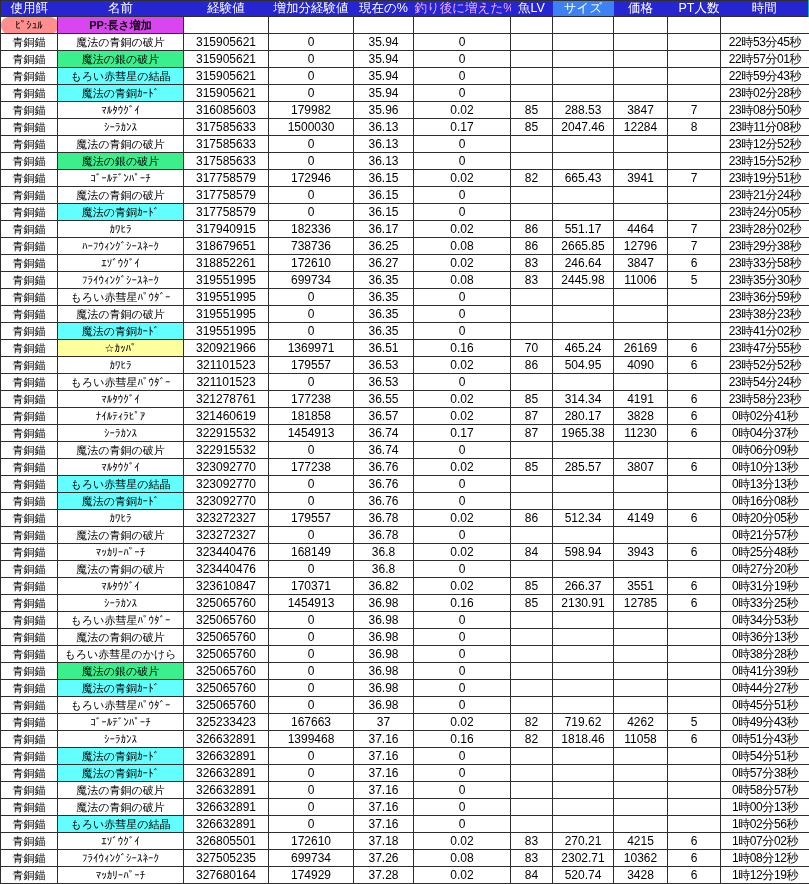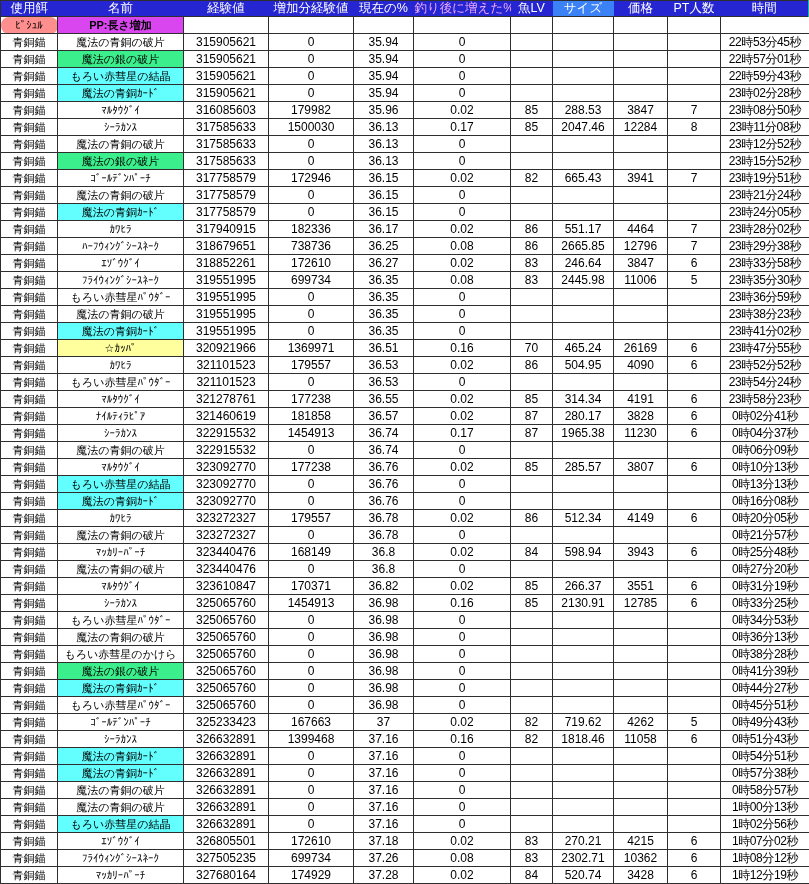--- a/index.html
+++ b/index.html
@@ -36,21 +36,21 @@
     <tr>
         <th style="background: rgb(37, 37, 210); color: rgb(255, 255, 255);">使用餌</th>
         <th style="background: rgb(37, 37, 210); color: rgb(255, 255, 255);">名前</th>
         <th style="background: rgb(37, 37, 210); color: rgb(255, 255, 255);">経験値</th>
         <th style="background: rgb(37, 37, 210); color: rgb(255, 255, 255);">増加分経験値</th>
         <th style="background: rgb(37, 37, 210); color: rgb(255, 255, 255);">現在の%</th>
         <th style="background: rgb(37, 37, 210); color: #f0abfc;">釣り後に増えた%</th>
         <th style="background: rgb(37, 37, 210); color: rgb(255, 255, 255);">魚LV</th>
         <th style="background: #3b82f6; color: rgb(255, 255, 255); margin-top: 22px;">サイズ</th>
         <th style="background: rgb(37, 37, 210); color: rgb(255, 255, 255);">価格</th>
-        <th style="background: rgb(37, 37, 210); color: rgb(255, 255, 255);">PT人数</th>
+        <th style="background: rgb(37, 37, 210); color: rgb(255, 255, 255); text-align: right;">PT人数</th>
         <th style="background: rgb(37, 37, 210); color: rgb(255, 255, 255);">時間</th>
       </tr>
   </thead>
   <tbody>
       <tr>
         <td class="c-bait" style="background: rgb(255, 142, 142); border-radius: 8px;">ﾋﾟｼｭﾙ</td>
         <td class="c-name" style="background: #d946ef; font-weight: bold;">PP:長さ増加</td>
         <td class="c-exp"></td>
         <td class="c-gain"></td>
         <td class="c-pct"></td>

